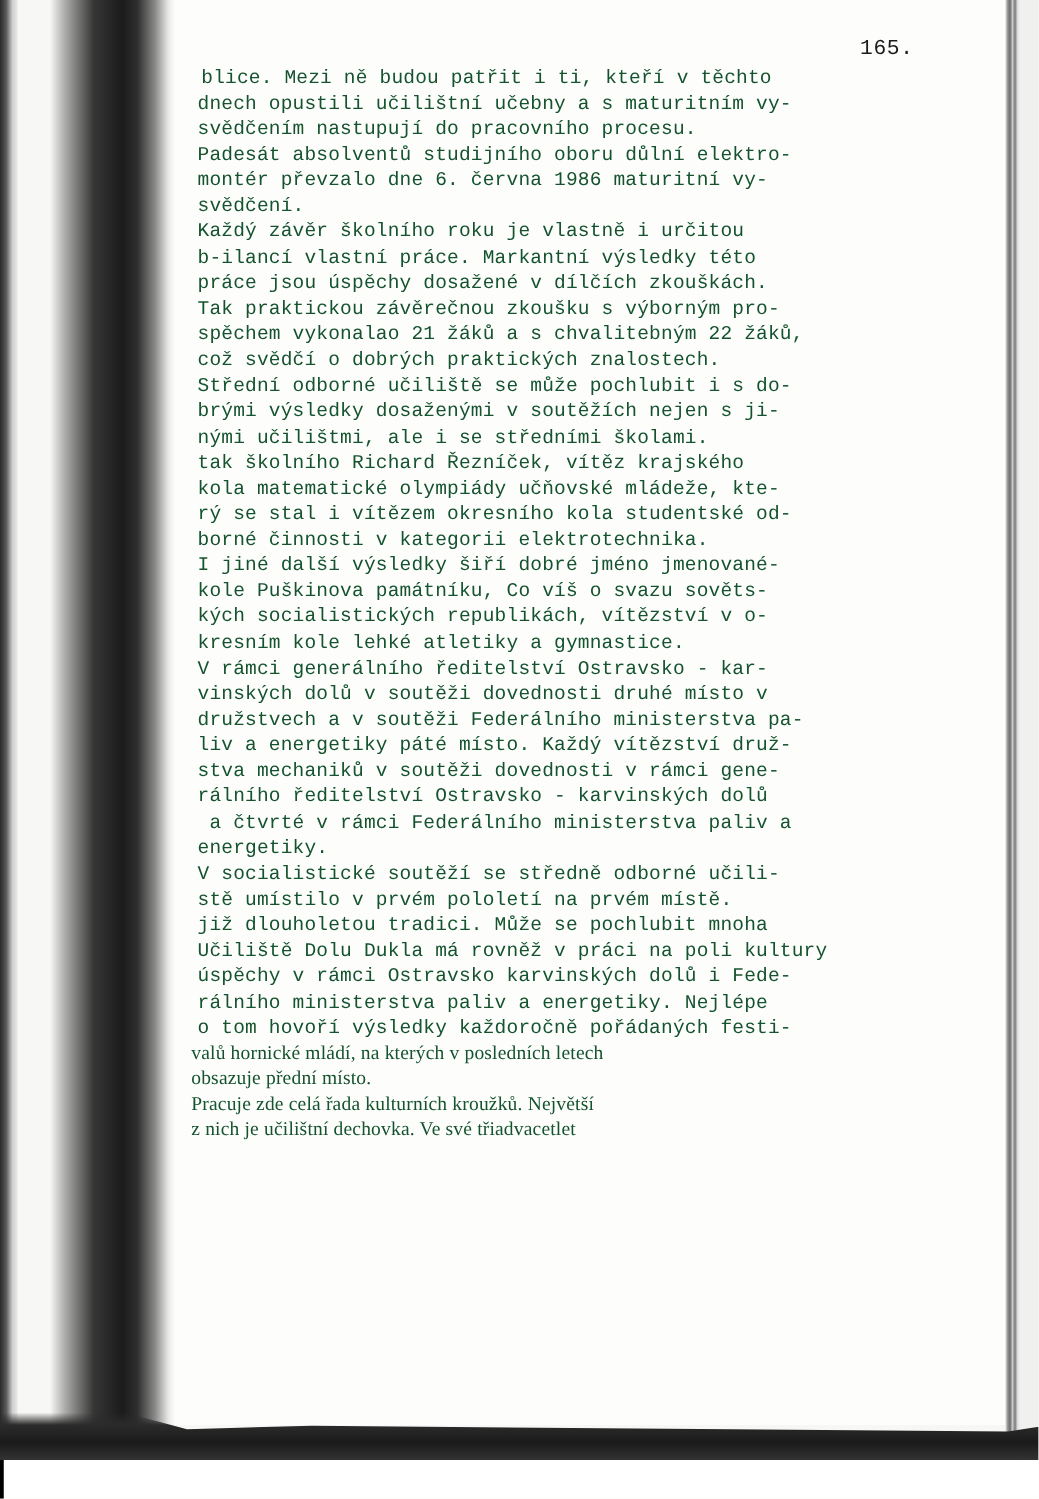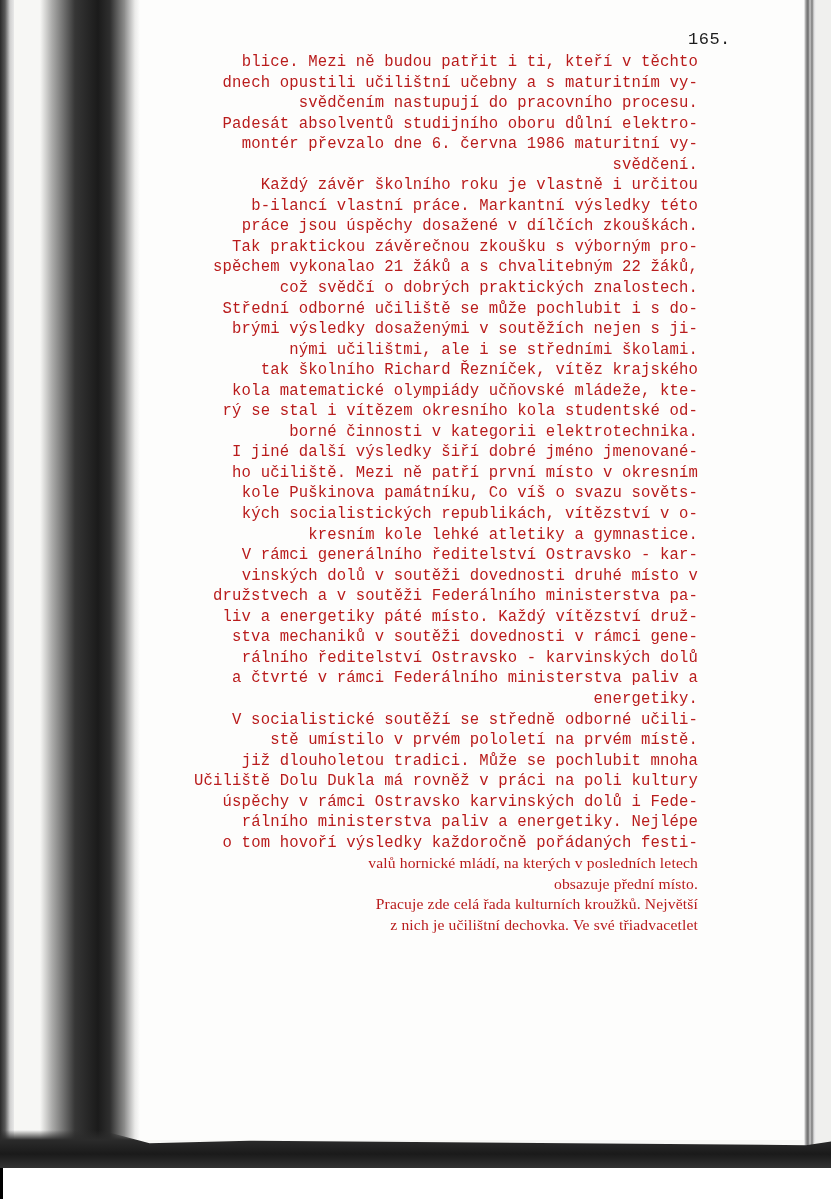--- a/index.html
+++ b/index.html
@@ -4,21 +4,20 @@
   <style>
     html, body { margin: 0; padding: 0; }
     body {
       width: 831px; height: 1199px; position: relative; overflow: hidden;
       background: #ffffff;
       font-family: "Liberation Mono", "DejaVu Sans Mono", monospace;
     }
     .scan {
       position: absolute; left: 0; top: 0; width: 831px; height: 1199px;
       background: #f7f7f5;
-      text-align: right;
     }
     .left-strip {
       position: absolute; left: 0; top: 0; width: 14px; height: 1165px;
       background: linear-gradient(90deg, #2a2a2a 0, #5a5a5a 5px, #cfcfcf 10px, #e8e8e8 14px);
     }
     .gutter-shadow {
       position: absolute; left: 40px; top: 0; width: 100px; height: 1165px;
       background: linear-gradient(90deg,
         rgba(0,0,0,0) 0px,
         rgba(30,30,30,0.35) 12px,
@@ -51,21 +50,21 @@
       background: #ffffff;
       border-left: 3px solid #000;
       box-sizing: border-box;
     }
     .page-number {
       position: absolute; left: 688px; top: 30px;
       font-size: 17px; color: #1c1c1c; letter-spacing: 0.5px;
     }
     .text-body {
       position: absolute; left: 158px; top: 52px; width: 540px;
-      font-size: 15.6px; line-height: 20.55px; color: #b91c1c;
+      font-size: 15.6px; line-height: 20.55px; color: #14532d;
       letter-spacing: 0.15px;
     }
     .line {
       white-space: pre; display: block; height: 20.55px;
     }
     .line.indent-neg { margin-left: -5px; font-family: Liberation Serif, serif; }
     .line.indent-pos { margin-left: 3px; }
   </style>
 </head>
 <body>
@@ -95,21 +94,20 @@
       <span class="line">spěchem vykonalao 21 žáků a s chvalitebným 22 žáků,</span>
       <span class="line">což svědčí o dobrých praktických znalostech.</span>
       <span class="line">Střední odborné učiliště se může pochlubit i s do-</span>
       <span class="line">brými výsledky dosaženými v soutěžích nejen s ji-</span>
       <span class="line">nými učilištmi, ale i se středními školami.</span>
       <span class="line">tak školního Richard Řezníček, vítěz krajského</span>
       <span class="line">kola matematické olympiády učňovské mládeže, kte-</span>
       <span class="line">rý se stal i vítězem okresního kola studentské od-</span>
       <span class="line">borné činnosti v kategorii elektrotechnika.</span>
       <span class="line">I jiné další výsledky šiří dobré jméno jmenované-</span>
-      <span class="line">ho učiliště. Mezi ně patří první místo v okresním</span>
       <span class="line">kole Puškinova památníku, Co víš o svazu sověts-</span>
       <span class="line">kých socialistických republikách, vítězství v o-</span>
       <span class="line">kresním kole lehké atletiky a gymnastice.</span>
       <span class="line">V rámci generálního ředitelství Ostravsko - kar-</span>
       <span class="line">vinských dolů v soutěži dovednosti druhé místo v</span>
       <span class="line">družstvech a v soutěži Federálního ministerstva pa-</span>
       <span class="line">liv a energetiky páté místo. Každý vítězství druž-</span>
       <span class="line">stva mechaniků v soutěži dovednosti v rámci gene-</span>
       <span class="line">rálního ředitelství Ostravsko - karvinských dolů</span>
       <span class="line"> a čtvrté v rámci Federálního ministerstva paliv a</span>

